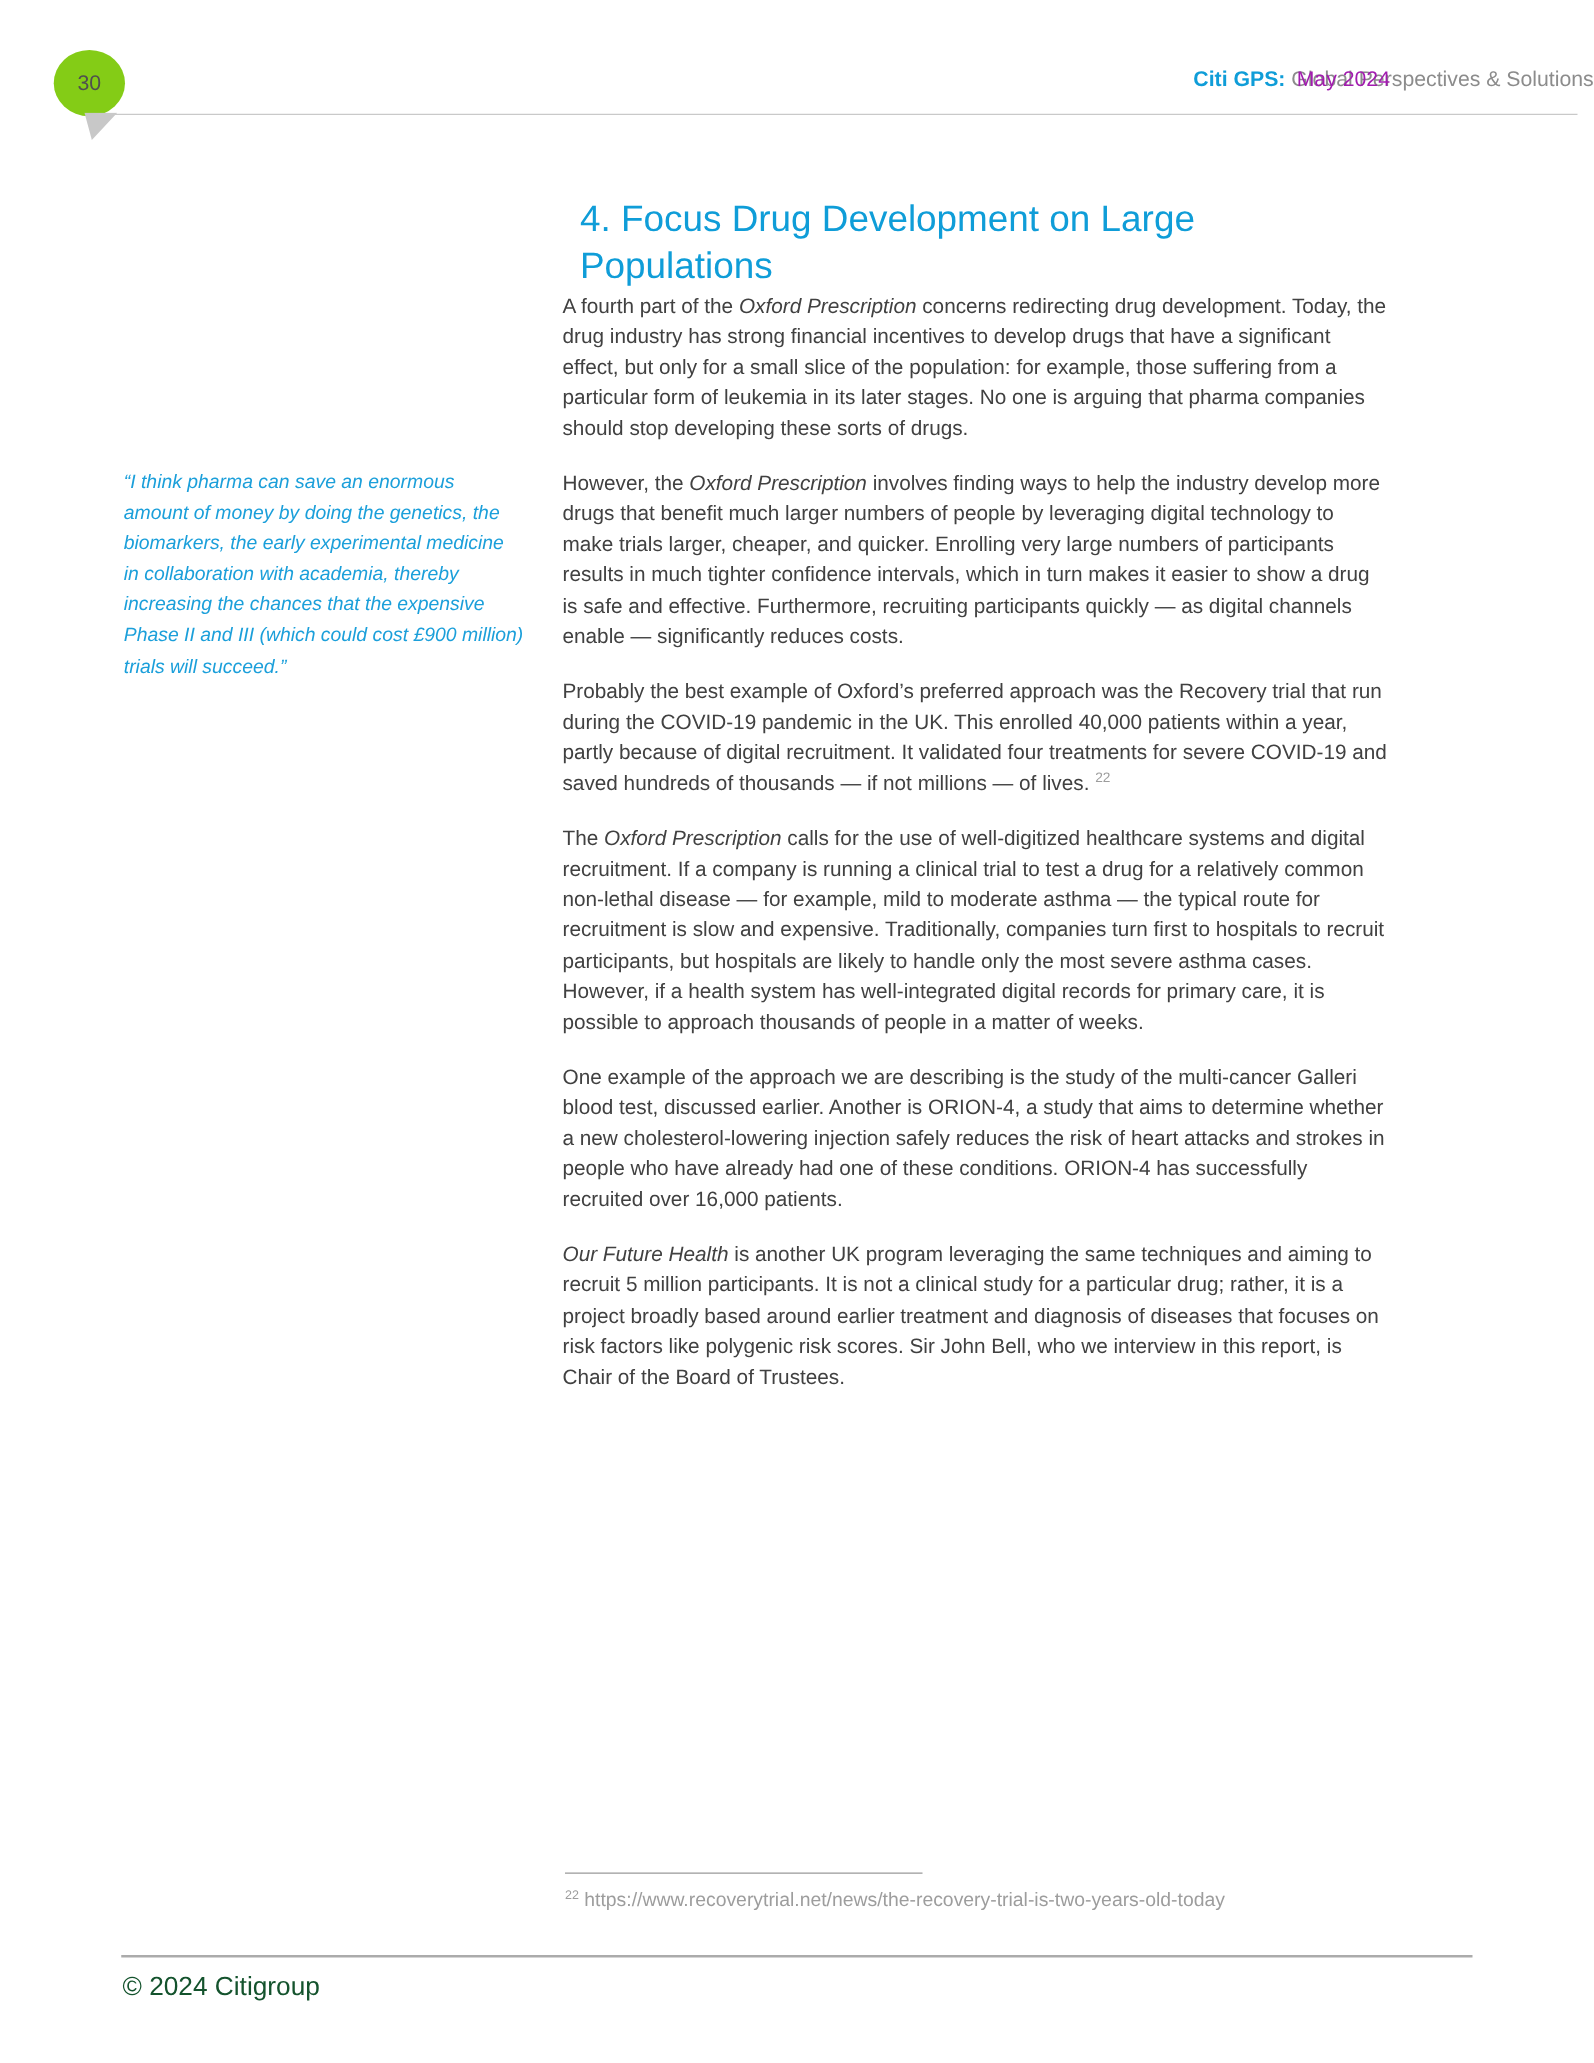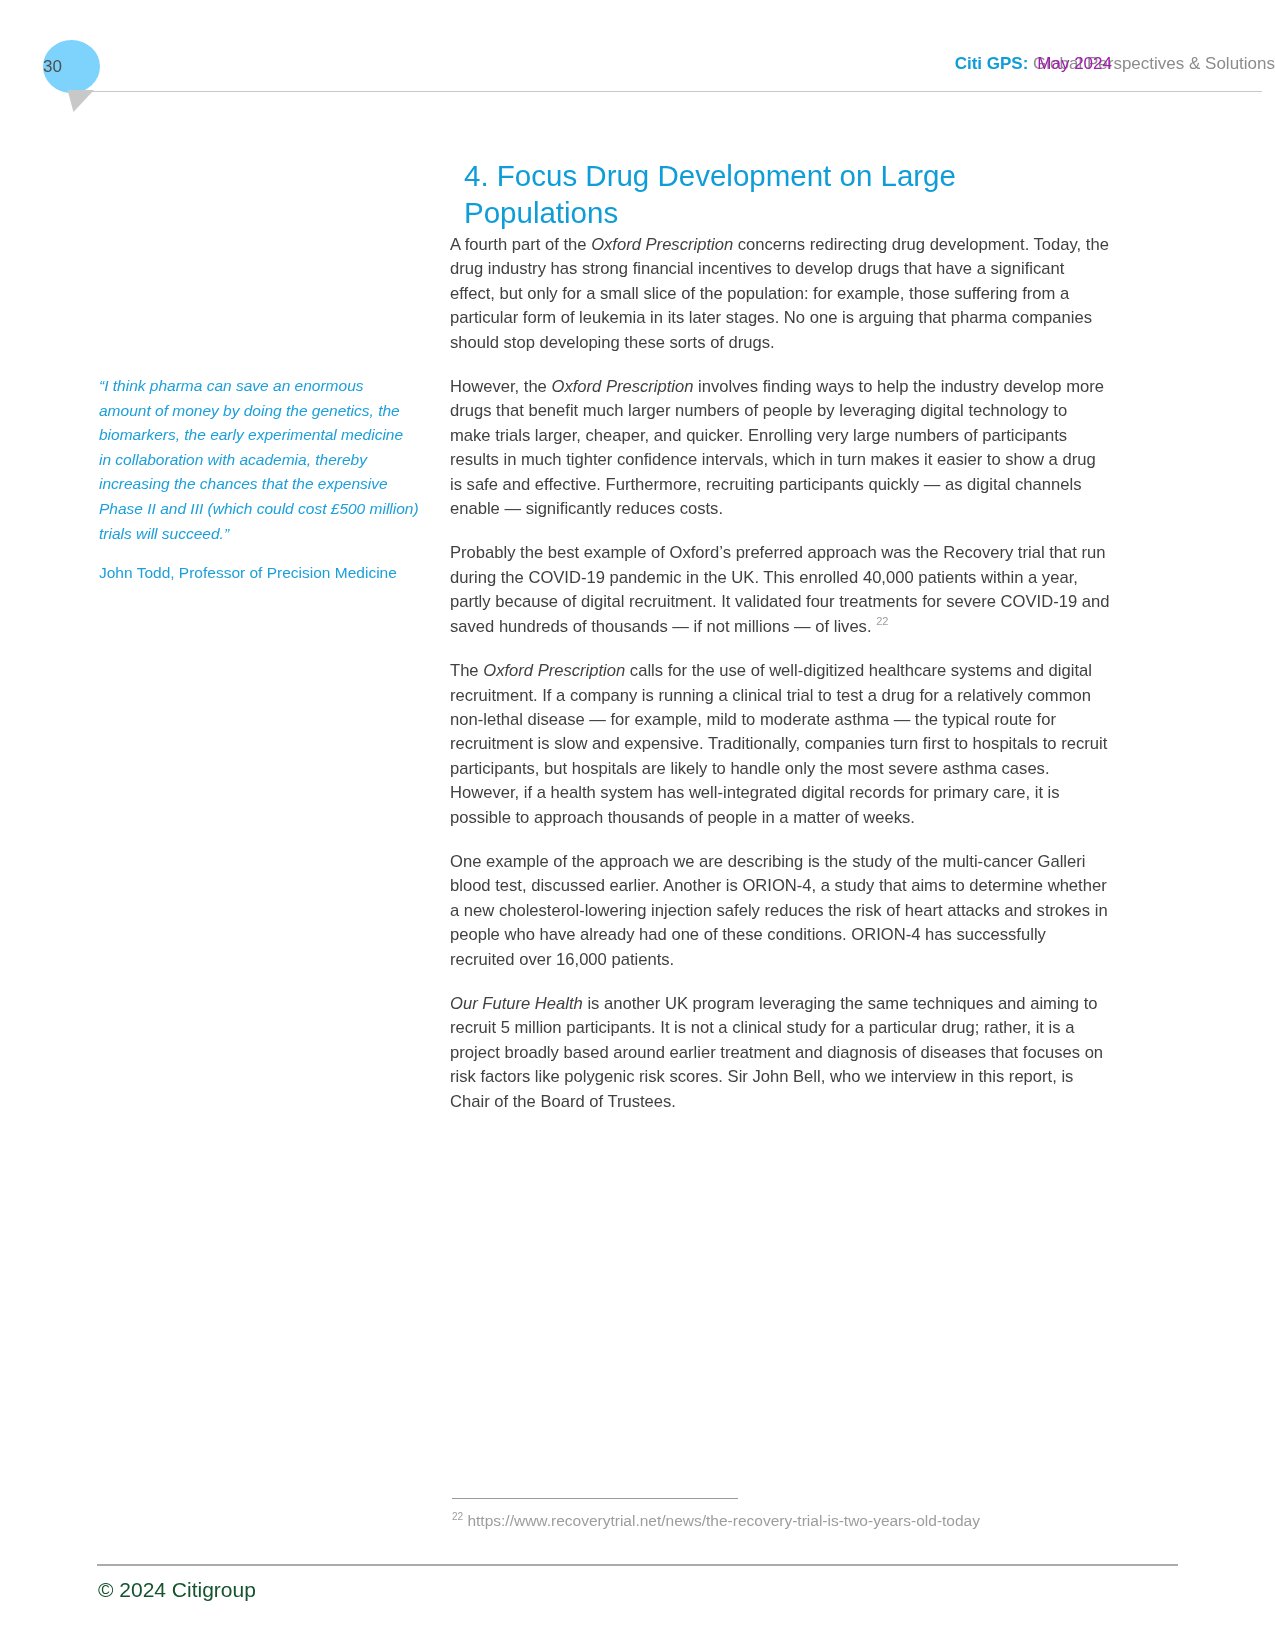--- a/index.html
+++ b/index.html
@@ -5,22 +5,22 @@
 <style>
   html,body { margin:0; padding:0; }
   body {
     width:1275px; height:1650px; position:relative; background:#ffffff;
     font-family:"Liberation Sans","DejaVu Sans",sans-serif; color:#414141;
     overflow:hidden;
   }
 
   
   .badge { position:absolute; left:43px; top:40px; width:57px; height:53px;
-    background:#7dd3fc; border-radius:50%; display:flex; align-items:center;
-    font-size:17px; color:#4f4f4f; }
+    background:#84cc16; border-radius:50%; display:flex; align-items:center;
+    justify-content:center; font-size:17px; color:#4f4f4f; }
   .badge-tail { position:absolute; left:67px; top:90px; width:27px; height:22px;
     background:#c8c8c8; clip-path:polygon(2% 0, 100% 0, 24% 100%); }
 
   
   .header-center { position:absolute; top:54px; left:0; width:100%;
     text-align:right; font-size:17px; color:#8c8c8c; }
   .brand-bold { color:#0f9dd8; font-weight:bold; }
   .header-date { position:absolute; top:54px; right:163px; font-size:17px; color:#a21caf; }
   .header-rule { position:absolute; top:91px; left:79px; width:1183px; height:1px; background:#c9c9c9; }
 
@@ -67,23 +67,22 @@
 
 <div class="article-body">
     <p><span>A fourth part of the </span><span class="it">Oxford Prescription</span><span> concerns redirecting drug development. Today, the drug industry has strong financial incentives to develop drugs that have a significant effect, but only for a small slice of the population: for example, those suffering from a particular form of leukemia in its later stages. No one is arguing that pharma companies should stop developing these sorts of drugs.</span></p>
     <p><span>However, the </span><span class="it">Oxford Prescription</span><span> involves finding ways to help the industry develop more drugs that benefit much larger numbers of people by leveraging digital technology to make trials larger, cheaper, and quicker. Enrolling very large numbers of participants results in much tighter confidence intervals, which in turn makes it easier to show a drug is safe and effective. Furthermore, recruiting participants quickly — as digital channels enable — significantly reduces costs.</span></p>
     <p><span>Probably the best example of Oxford’s preferred approach was the Recovery trial that run during the COVID-19 pandemic in the UK. This enrolled 40,000 patients within a year, partly because of digital recruitment. It validated four treatments for severe COVID-19 and saved hundreds of thousands — if not millions — of lives. </span><sup class="supnote">22</sup></p>
     <p><span>The </span><span class="it">Oxford Prescription</span><span> calls for the use of well-digitized healthcare systems and digital recruitment. If a company is running a clinical trial to test a drug for a relatively common non-lethal disease — for example, mild to moderate asthma — the typical route for recruitment is slow and expensive. Traditionally, companies turn first to hospitals to recruit participants, but hospitals are likely to handle only the most severe asthma cases. However, if a health system has well-integrated digital records for primary care, it is possible to approach thousands of people in a matter of weeks.</span></p>
     <p><span>One example of the approach we are describing is the study of the multi-cancer Galleri blood test, discussed earlier. Another is ORION-4, a study that aims to determine whether a new cholesterol-lowering injection safely reduces the risk of heart attacks and strokes in people who have already had one of these conditions. ORION-4 has successfully recruited over 16,000 patients.</span></p>
     <p><span class="it">Our Future Health</span><span> is another UK program leveraging the same techniques and aiming to recruit 5 million participants. It is not a clinical study for a particular drug; rather, it is a project broadly based around earlier treatment and diagnosis of diseases that focuses on risk factors like polygenic risk scores. Sir John Bell, who we interview in this report, is Chair of the Board of Trustees.</span></p>
   </div>
 
-<div class="pull-quote">“I think pharma can save an enormous amount of money by doing the genetics, the biomarkers, the early experimental medicine in collaboration with academia, thereby increasing the chances that the expensive Phase II and III (which could cost £500 million) trials will succeed.”</div>
+<div class="pull-quote">“I think pharma can save an enormous amount of money by doing the genetics, the biomarkers, the early experimental medicine in collaboration with academia, thereby increasing the chances that the expensive Phase II and III (which could cost £900 million) trials will succeed.”</div>
 <div class="quote-attr">
-  <div>John Todd, Professor of Precision Medicine</div>
 </div>
 
 <div class="footnote-rule"></div>
 <div class="footnote">
   <sup>22</sup>
   <span>https://www.recoverytrial.net/news/the-recovery-trial-is-two-years-old-today</span>
 </div>
 
 <div class="footer-rule"></div>
 <div class="footer-copy">© 2024 Citigroup</div>

